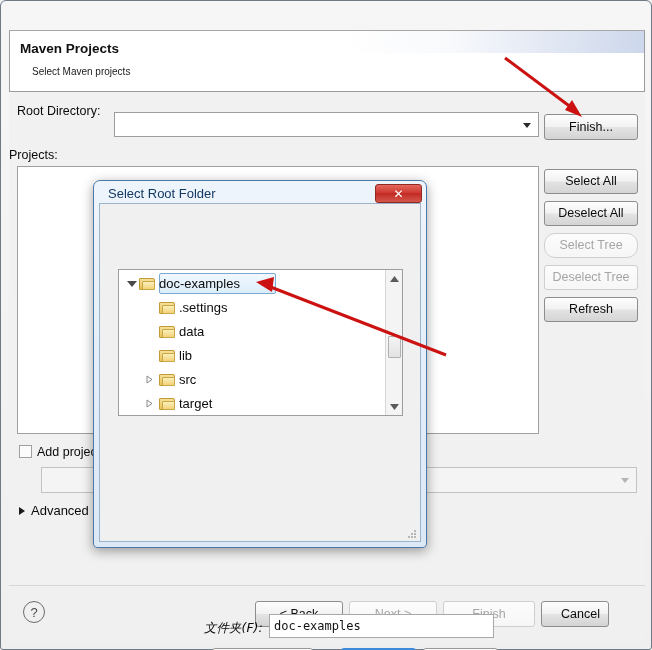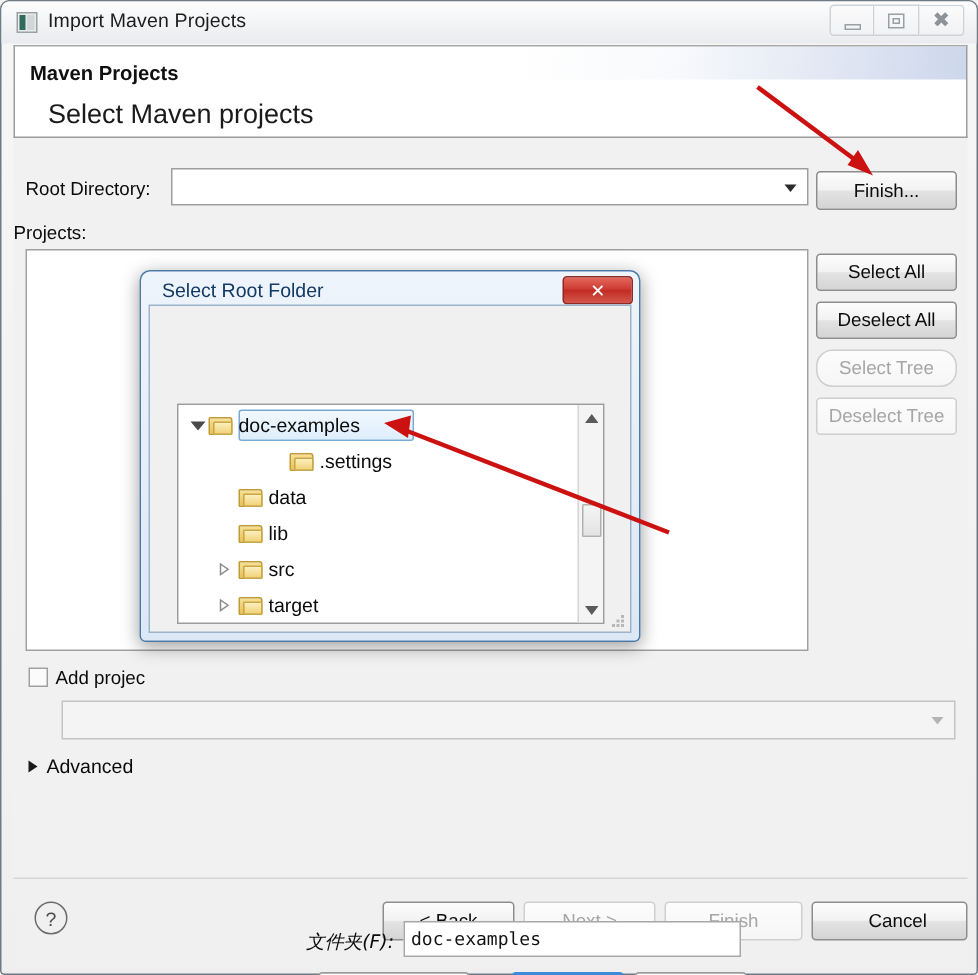--- a/index.html
+++ b/index.html
@@ -51,21 +51,21 @@
   .header{
     position:absolute;left:8px;top:29px;width:636px;height:62px;
     background:#ffffff;border:1px solid #9b9b9b;border-top-color:#a7a7a7;box-sizing:border-box;
     overflow:hidden;
   }
   .header-grad{
     position:absolute;right:0;top:0;width:300px;height:22px;
     background:linear-gradient(100deg,rgba(255,255,255,0) 0%,rgba(210,219,236,.15) 35%,rgba(196,208,232,.85) 100%);
   }
   .hdr-title{position:absolute;left:10px;top:10px;font-size:13.5px;font-weight:bold;color:#101010;}
-  .hdr-sub{position:absolute;left:22px;top:35px;font-size:18px;color:#1a1a1a;}
+  .hdr-sub{position:absolute;left:22px;top:35px;font-size:10px;color:#1a1a1a;}
 
   
   .page{position:absolute;left:8px;top:91px;width:636px;height:493px;background:#f1f1f1;}
   .lbl{position:absolute;font-size:12.5px;color:#0a0a0a;}
 
   .combo{
     position:absolute;background:#fff;border:1px solid #9d9d9d;box-sizing:border-box;
   }
   .combo .arr{
     position:absolute;right:7px;top:50%;margin-top:-2px;width:0;height:0;
@@ -99,21 +99,21 @@
   }
   .help{
     position:absolute;left:22px;top:600px;width:22px;height:22px;border-radius:50%;
     border:1.5px solid #6c6c6c;box-sizing:border-box;color:#4b4b4b;font-size:13px;
     display:flex;align-items:center;justify-content:center;
   }
   .btnbar{position:absolute;left:8px;top:584px;width:636px;height:58px;background:#f0f0f0;border-top:1px solid #d6d6d6;}
 
   
   .dlg{
-    position:absolute;left:93px;top:180px;width:334px;height:248px;
+    position:absolute;left:93px;top:180px;width:334px;height:368px;
     background:linear-gradient(180deg,#eef4fb 0%,#dce8f6 100%);
     border:1px solid #4c7aa8;border-radius:7px 7px 4px 4px;
     box-shadow:0 3px 12px rgba(0,0,0,.38);box-sizing:border-box;
   }
   .dlg-inner{
     position:absolute;left:5px;top:22px;right:5px;bottom:5px;
     background:#f0f0f0;border:1px solid #9ab4cd;box-sizing:border-box;
   }
   .dlg-title{
     position:absolute;left:14px;top:5px;font-size:13px;color:#123a63;
@@ -183,48 +183,30 @@
   
   .ann{position:absolute;left:0;top:0;width:652px;height:650px;pointer-events:none;}
 </style>
 </head>
 <body>
 
 <div id="root">
 
   <div class="win">
 
-    <div class="titlebar">
-      <div class="title-ico">
-          <i class="a"></i>
-          <i class="b"></i>
-        </div>
-      <div class="title-txt">Import Maven Projects</div>
-      <div class="winbtns">
-        <div class="wbtn">
-            <span class="g-min"></span>
-          </div>
-        <div class="wbtn">
-            <span class="g-max"></span>
-          </div>
-        <div class="wbtn">
-            <span class="g-cls">✖</span>
-          </div>
-      </div>
-    </div>
 
     <div class="header">
       <div class="header-grad"></div>
       <div class="hdr-title">Maven Projects</div>
       <div class="hdr-sub">Select Maven projects</div>
     </div>
 
     <div class="page">
 
-      <div class="lbl" style="left:8px;top:27px;">Root Directory:</div>
+      <div class="lbl" style="left:8px;top:12px;">Root Directory:</div>
       <div class="combo" style="left:105px;top:20px;width:425px;height:25px;">
         <span class="arr"></span>
       </div>
 
       <div class="lbl" style="left:0;top:56px;">Projects:</div>
 
       <div class="listbox" style="left:8px;top:74px;width:522px;height:268px;"></div>
 
       <div class="chk" style="left:10px;top:353px;"></div>
       <div class="lbl" style="left:28px;top:353px;">Add projec</div>
@@ -234,29 +216,30 @@
       </div>
 
       <span class="tri-right" style="left:10px;top:415px;"></span>
       <div class="lbl" style="left:22px;top:411px;font-size:13px;">Advanced</div>
     </div>
 
     <div class="btn" style="left:543px;top:200px;width:94px;height:25px;">Deselect All</div>
     <div class="btn" style="left:543px;top:168px;width:94px;height:25px;">Select All</div>
     <div class="btn disabled" style="left:543px;top:232px;width:94px;height:25px;border-radius:11px;">Select Tree</div>
     <div class="btn disabled" style="left:543px;top:264px;width:94px;height:25px;">Deselect Tree</div>
+    <div class="btn" style="left:543px;top:296px;width:94px;height:25px;">Refresh</div>
 
     <div class="btn" style="left:543px;top:113px;width:94px;height:26px;">Finish...</div>
 
     <div class="btnbar"></div>
     <div class="help">?</div>
     <div class="btn" style="left:254px;top:600px;width:88px;height:26px;">&lt; Back</div>
     <div class="btn disabled" style="left:348px;top:600px;width:88px;height:26px;">Next &gt;</div>
     <div class="btn disabled" style="left:442px;top:600px;width:92px;height:26px;">Finish</div>
-    <div class="btn" style="left:540px;top:600px;width:104px;height:26px;padding-left:11px;">Cancel</div>
+    <div class="btn" style="left:540px;top:600px;width:68px;height:26px;padding-left:11px;">Cancel</div>
   </div>
 
   <div class="dlg">
     <div class="dlg-title">Select Root Folder</div>
     <div class="dlg-close">
       <span>✕</span>
     </div>
     <div class="dlg-inner"></div>
 
     <div class="tree">
@@ -266,21 +249,21 @@
             <span class="selbox" style="width:116.80000000000001px;"></span>
             <span style="display:inline-flex;align-items:center;position:absolute;left:20px;top:4px;">
               <span class="folder">
                 <span class="back"></span>
                 <span class="front"></span>
               </span>
               <span class="tlabel">doc-examples</span>
             </span>
           </div>
           <div class="trow" style="top: 26px;">
-            <span style="display:inline-flex;align-items:center;position:absolute;left:40px;top:4px;margin-left:34px;">
+            <span style="display:inline-flex;align-items:center;position:absolute;left:40px;top:4px;">
               <span class="folder">
                 <span class="back"></span>
                 <span class="front"></span>
               </span>
               <span class="tlabel">.settings</span>
             </span>
           </div>
           <div class="trow" style="top: 50px;">
             <span style="display:inline-flex;align-items:center;position:absolute;left:40px;top:4px;">
               <span class="folder">

